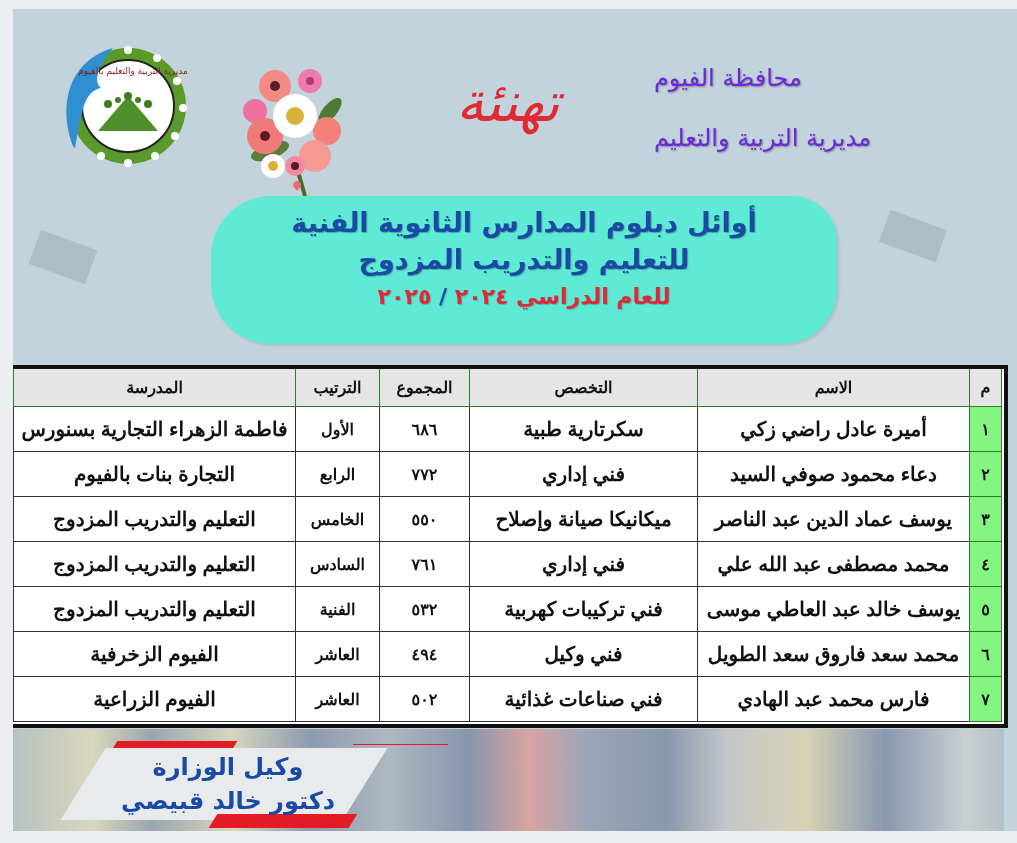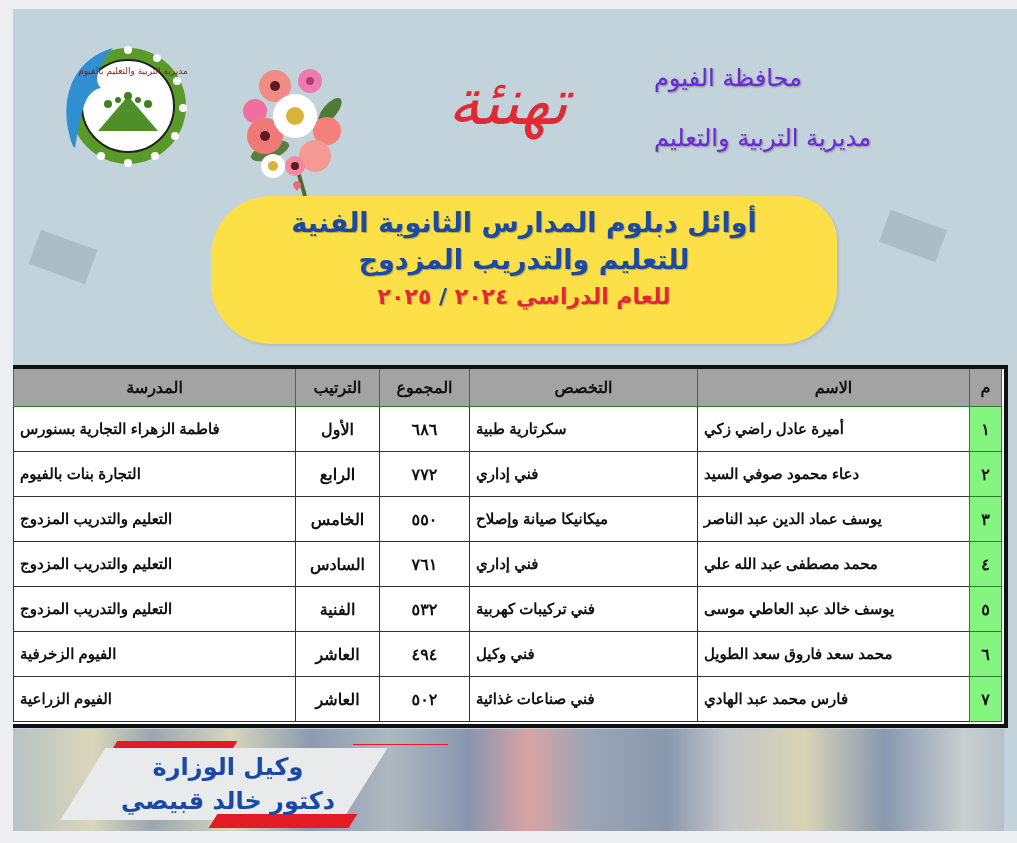--- a/index.html
+++ b/index.html
@@ -3,32 +3,32 @@
 <meta charset="utf-8">
 <style>
   html,body{margin:0;padding:0;}
   body{width:1017px;height:843px;background:#eceef2;font-family:"DejaVu Sans",sans-serif;overflow:hidden;position:relative;}
   .poster{position:absolute;left:13px;top:9px;width:991px;height:822px;background:#c3d3dc;overflow:hidden;padding-left:20px;}
   .bg-robes{position:absolute;left:0;top:720px;width:991px;height:102px;
     background:linear-gradient(90deg,#b7c2c4 0%,#d9d7bb 8%,#9aa7b0 14%,#d8d6bc 22%,#8c9bb0 30%,#aeb8c0 38%,#8896ad 46%,#d8a3a3 52%,#9aa6b6 58%,#8a98ad 66%,#c4c6c9 72%,#d7d3b5 80%,#8998b0 88%,#c9cfcf 96%,#b6c1c7 100%);}
   .cap{position:absolute;background:#8595a3;opacity:.35;transform:rotate(20deg);}
   .logo{position:absolute;left:40px;top:27px;width:140px;height:140px;}
   .flowers{position:absolute;left:222px;top:42px;width:120px;height:150px;}
-  .tahnia{position:absolute;left:370px;top:38px;width:250px;height:110px;color:#e02a33;font-family:"DejaVu Serif",serif;font-size:64px;line-height:110px;text-align:center;direction:rtl;font-style:italic;}
+  .tahnia{position:absolute;left:370px;top:38px;width:250px;height:110px;color:#e02a33;font-family:"DejaVu Serif",serif;font-size:55px;line-height:110px;text-align:center;direction:rtl;font-style:italic;}
   .gov{position:absolute;right:70px;top:50px;width:300px;text-align:left;direction:rtl;font-weight:normal;font-size:24px;color:#6d28d9;text-shadow:1px 1px 2px rgba(0,0,0,.35);}
   .gov div{height:60px;line-height:38px;}
-  .title-box{position:absolute;left:198px;top:187px;width:626px;height:148px;background:#fde047;border-radius:60px 45px 55px 60px;box-shadow:2px 2px 3px rgba(0,0,0,.1);text-align:center;direction:rtl;}
+  .title-box{position:absolute;left:198px;top:187px;width:626px;height:148px;background:#5eead4;border-radius:60px 45px 55px 60px;box-shadow:2px 2px 3px rgba(0,0,0,.1);text-align:center;direction:rtl;}
   .t1,.t2{color:#1a4aa5;font-weight:bold;font-size:27px;line-height:37px;text-shadow:1px 1px 1px rgba(0,0,0,.25);}
   .t1{margin-top:8px;}
   .t3{color:#e0283a;font-weight:bold;font-size:22px;line-height:37px;text-shadow:1px 1px 1px rgba(0,0,0,.2);}
   .t3 .slash{color:#1a4aa5;}
   .table-wrap{position:absolute;left:0;top:356px;width:991px;height:355px;border-top:4px solid #111;border-bottom:4px solid #111;border-right:4px solid #111;background:#fff;box-sizing:content-box;}
   table{border-collapse:collapse;width:988px;direction:rtl;table-layout:fixed;font-family:"Liberation Sans",sans-serif;}
-  th{background:#a3a3a3;height:35px;font-weight:bold;font-size:16px;color:#111;border:1px solid #2e7d2e;border-top:none;text-align:center;}
-  td{height:44px;font-size:15px;font-weight:bold;color:#111;border:1px solid #333;padding:0 6px;text-align:left;white-space:nowrap;}
+  th{background:#e5e5e5;height:35px;font-weight:bold;font-size:16px;color:#111;border:1px solid #2e7d2e;border-top:none;text-align:center;}
+  td{height:44px;font-size:20px;font-weight:bold;color:#111;border:1px solid #333;padding:0 6px;text-align:center;white-space:nowrap;}
   td.m{background:#84f57f;text-align:center;border-color:#2e7d2e;font-size:16px;}
   td.total,td.rank{text-align:center;font-size:16px;}
   .sig{position:absolute;left:40px;top:727px;width:310px;height:96px;}
   .sig-card{position:absolute;left:30px;top:12px;width:282px;height:72px;background:#e9eaec;transform:skewX(-32deg);}
   .sig-red1{position:absolute;left:60px;top:5px;width:120px;height:14px;background:#e21b25;transform:skewX(-32deg);}
   .sig-red2{position:absolute;left:160px;top:78px;width:140px;height:14px;background:#e21b25;transform:skewX(-32deg);}
   .sig-text{position:absolute;left:40px;top:14px;width:270px;text-align:center;direction:rtl;color:#1a4aa5;font-weight:bold;font-size:24px;line-height:34px;}
   .sig-line{position:absolute;left:300px;top:8px;width:95px;height:1px;background:#e21b25;}
 </style>
 </head>

